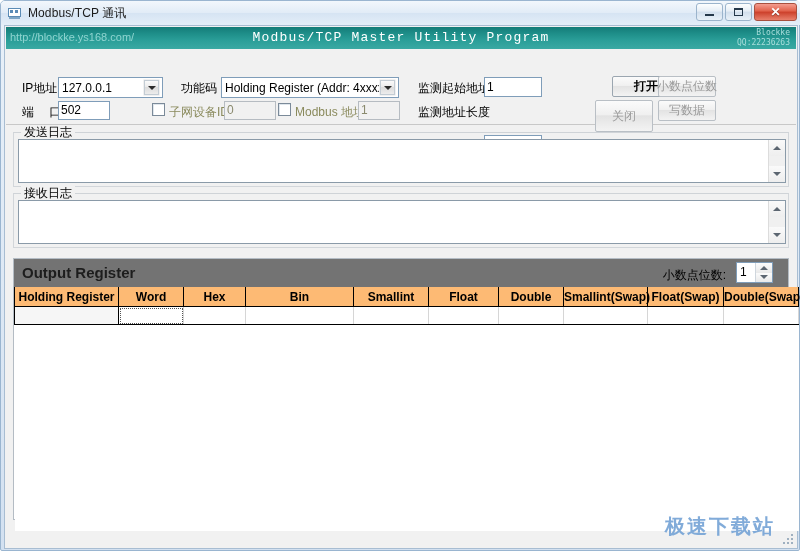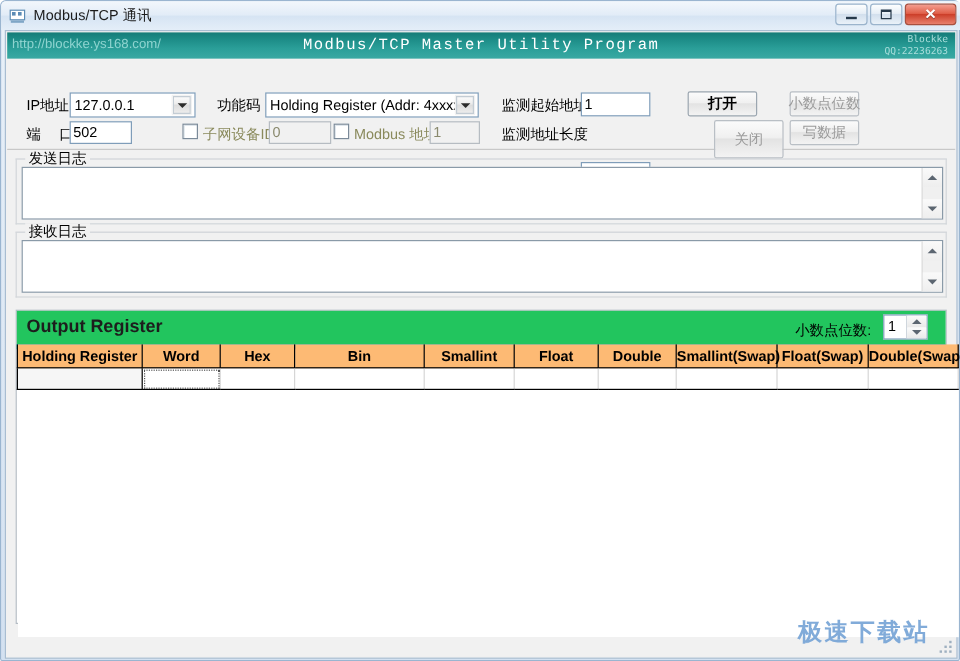--- a/index.html
+++ b/index.html
@@ -314,21 +314,21 @@
     height: 262px;
     box-sizing: border-box;
     border: 1px solid #b4bcc4;
     background: #ffffff;
   }
   .or-head {
     position: absolute;
     left: 0; top: 0;
     width: 100%;
     height: 28px;
-    background: #22c55e;
+    background: #737373;
     border-bottom: 4px solid #0ea5e9;
   }
   .or-title {
     position: absolute;
     left: 8px; top: 5px;
     font-size: 15px;
     font-weight: bold;
     color: #1d1d1d;
     white-space: nowrap;
   }
@@ -504,21 +504,21 @@
       <span class="chk" style="left:272px; top:54px;"></span>
       <span class="lbl dim" style="left:289px; top:56px;">Modbus 地址</span>
       <div class="tbox disabled" style="left:352px; top:52px; width:42px;">1</div>
 
       <span class="lbl" style="left:412px; top:32px;">监测起始地址</span>
       <div class="tbox" style="left:478px; top:28px; width:58px; height:20px; line-height:18px;">1</div>
 
       <span class="lbl" style="left:412px; top:56px;">监测地址长度</span>
       <div class="tbox" style="left:478px; top:52px; width:58px; height:20px; line-height:18px;margin-top:34px;">10</div>
 
-      <div class="btn primary" style="left:567px; top:27px; width:58px; height:21px;text-align:right;">打开</div>
+      <div class="btn primary" style="left:606px; top:27px; width:68px; height:21px;text-align:right;">打开</div>
       <div class="btn disabled" style="left:589px; top:51px; width:58px; height:32px;">关闭</div>
       <div class="btn disabled" style="left:652px; top:27px; width:58px; height:21px;">小数点位数</div>
       <div class="btn disabled" style="left:652px; top:51px; width:58px; height:21px;">写数据</div>
     </div>
 
     <div class="group" style="left:8px; top:106px; width:776px; height:55px;">
       <span class="group-title">发送日志</span>
       <div class="logbox" style="left:4px; top:6px; width:768px; height:44px;">
         <span style="display:block;padding:2px;"></span>
         <div class="vscroll">

